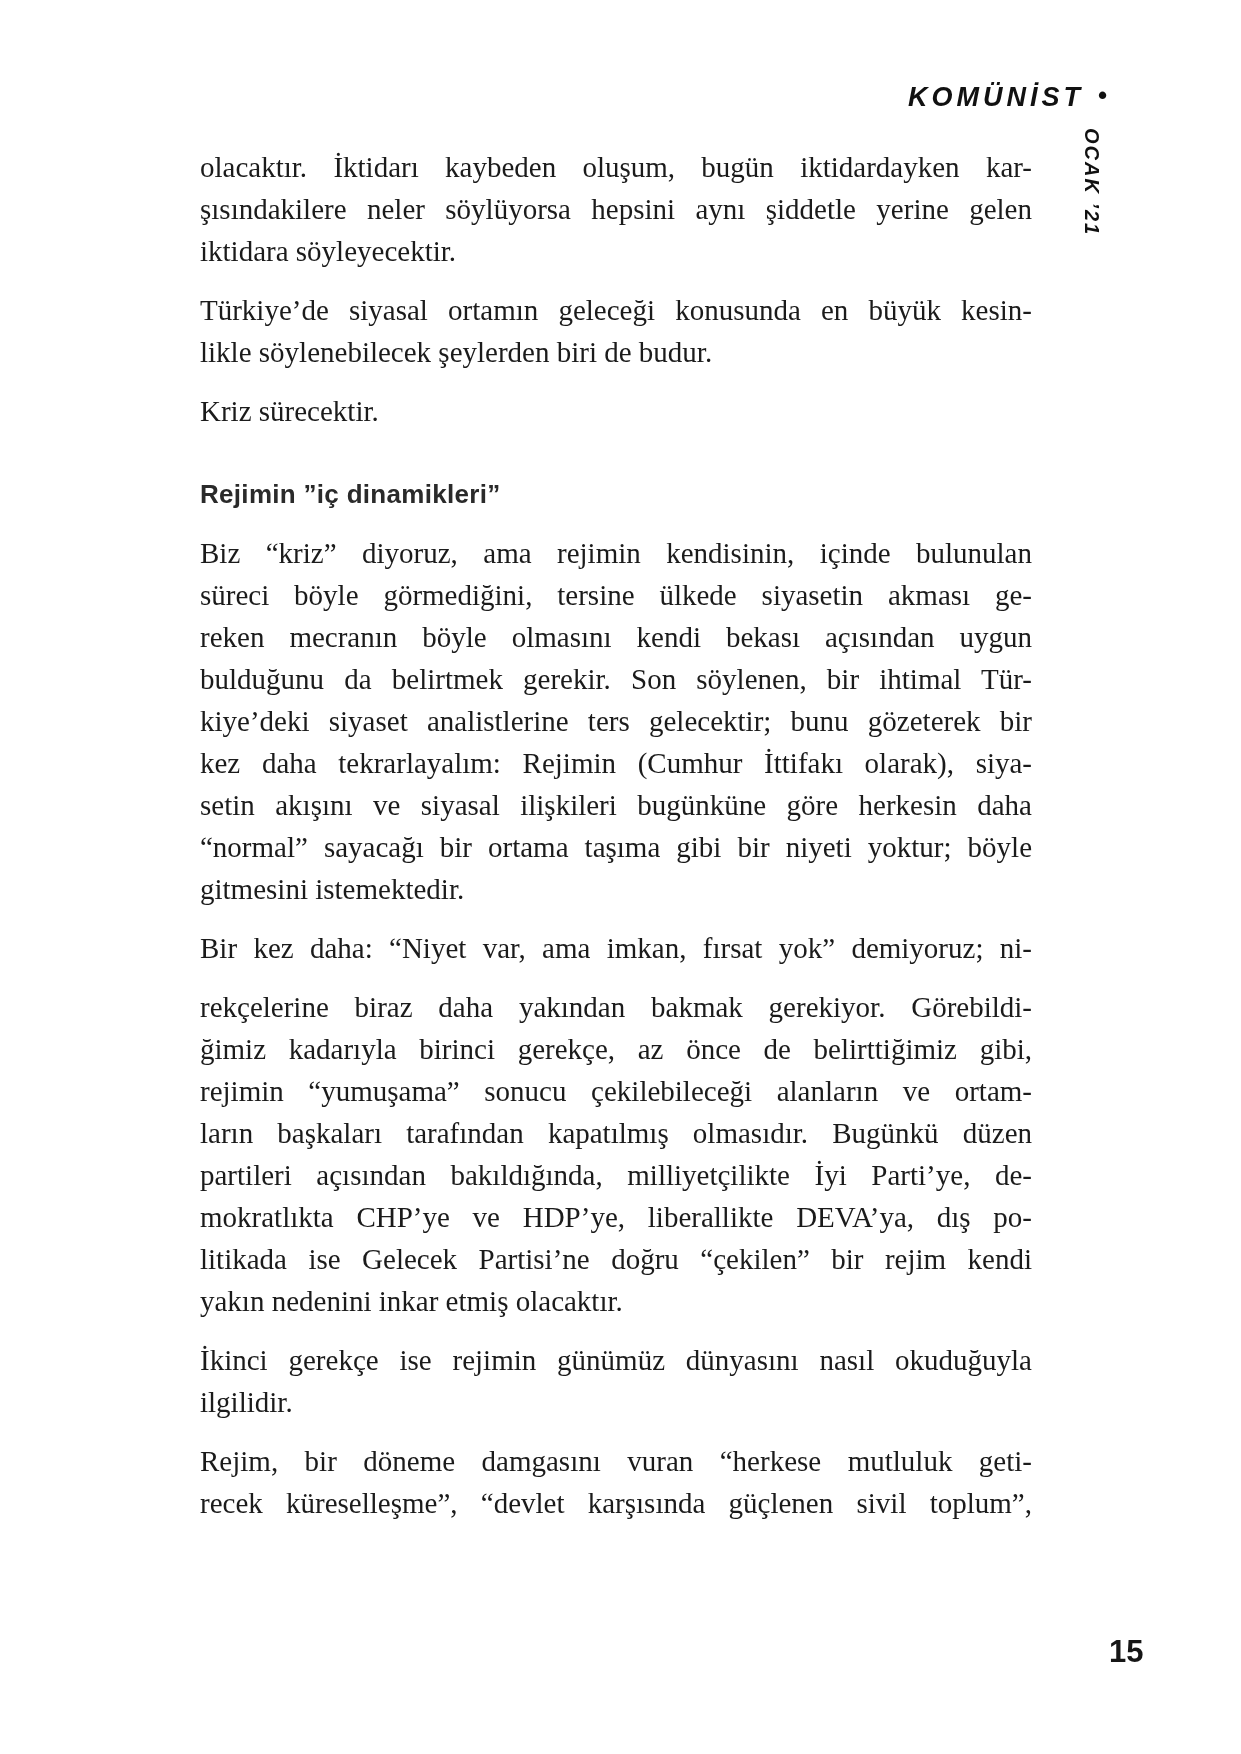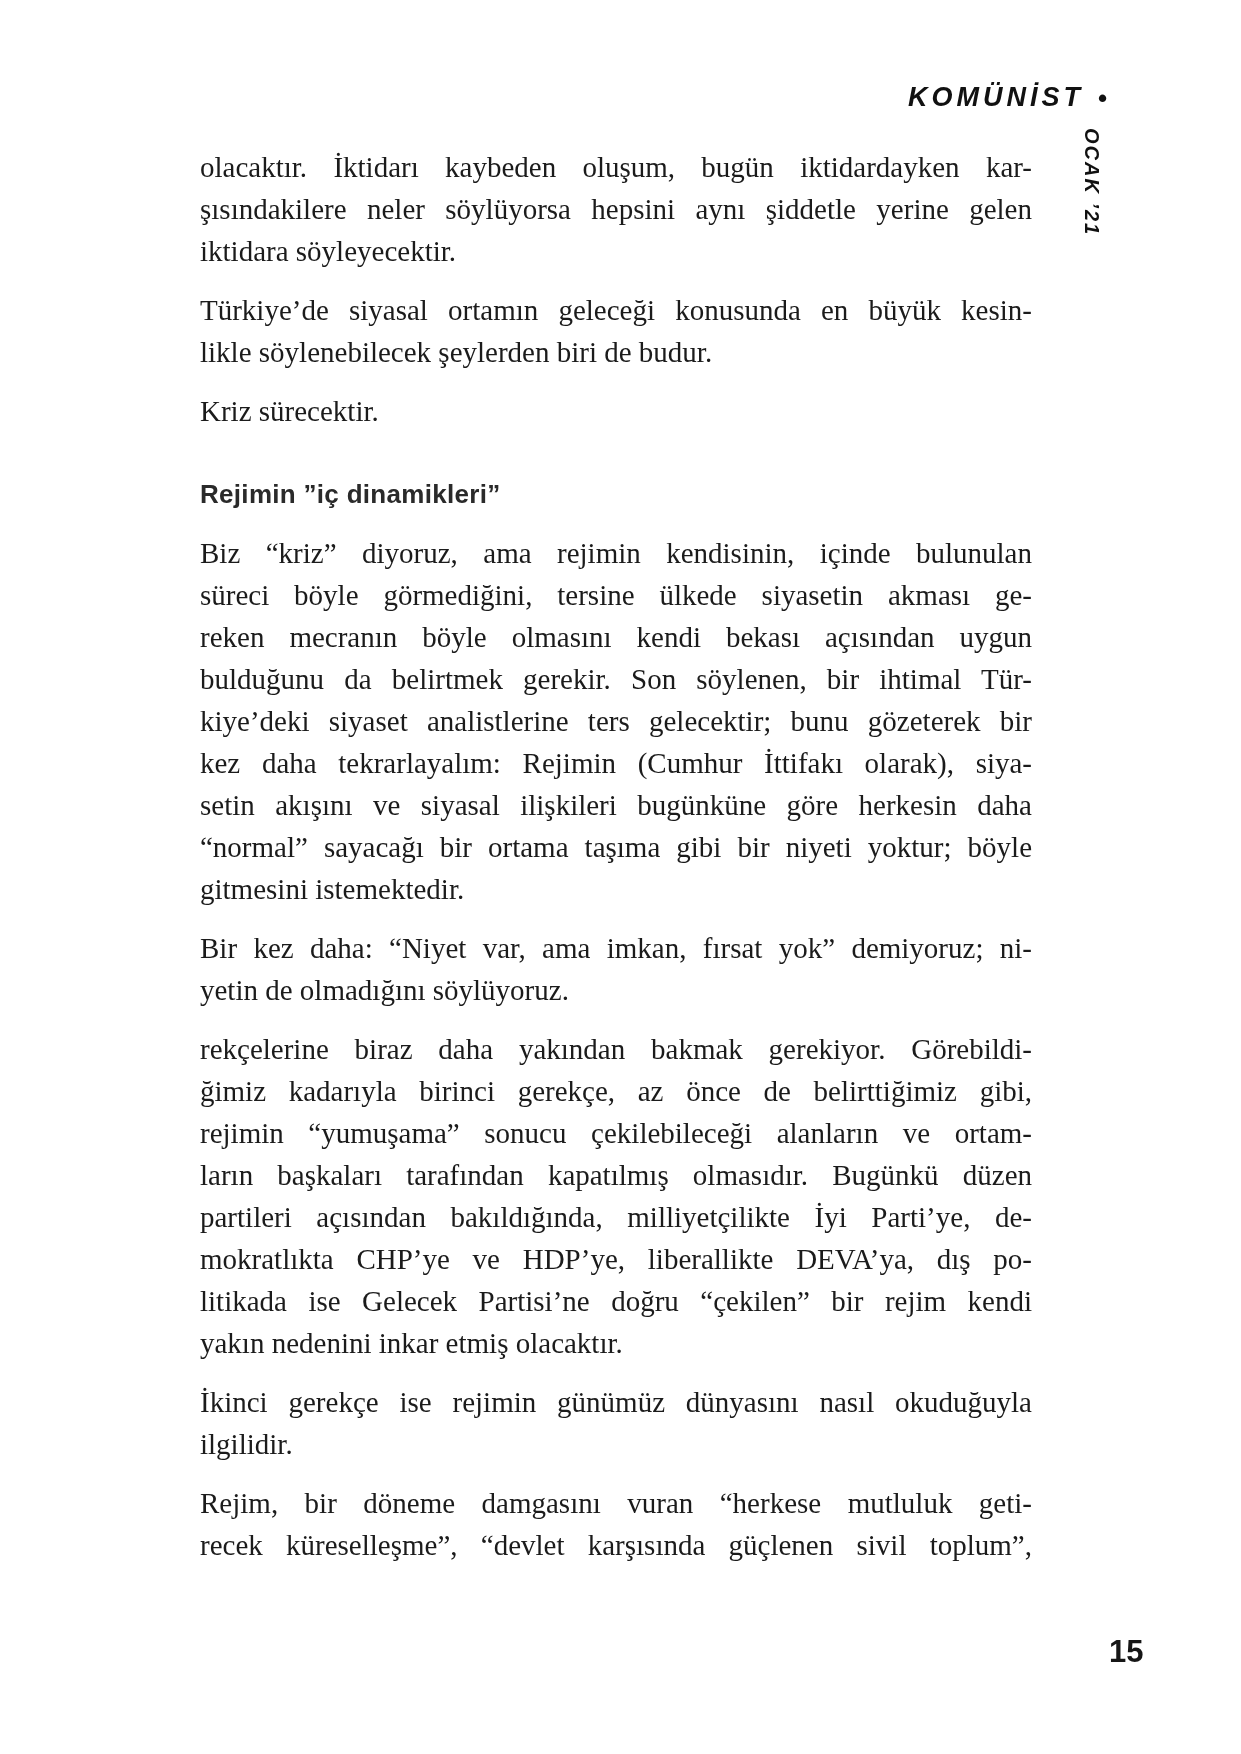--- a/index.html
+++ b/index.html
@@ -15,21 +15,21 @@
     color: #1d1d1d;
     overflow: hidden;
   }
 
   
   .masthead {
     position: absolute;
     top: 82px;
     right: 134px;
     display: flex;
-    align-items: center;
+    align-items: flex-start;
     gap: 14px;
     font-family: "Liberation Sans", sans-serif;
     font-weight: bold;
     font-style: italic;
     font-size: 27px;
     letter-spacing: 4px;
     color: #111111;
     white-space: nowrap;
   }
   .masthead .bullet {
@@ -141,21 +141,20 @@
       <span class="line">bulduğunu da belirtmek gerekir. Son söylenen, bir ihtimal Tür-</span>
       <span class="line">kiye’deki siyaset analistlerine ters gelecektir; bunu gözeterek bir</span>
       <span class="line"><span>kez daha tekrarlayalım: Rejimin (</span><span class="italic">Cumhur İttifakı olarak</span><span>), siya-</span></span>
       <span class="line">setin akışını ve siyasal ilişkileri bugünküne göre herkesin daha</span>
       <span class="line">“normal” sayacağı bir ortama taşıma gibi bir niyeti yoktur; böyle</span>
       <span class="line last">gitmesini istemektedir.</span>
     </p>
 
     <p class="para">
       <span class="line">Bir kez daha: “Niyet var, ama imkan, fırsat yok” demiyoruz; ni-</span>
-      <span class="line last">yetin de olmadığını söylüyoruz.</span>
     </p>
 
     <p class="para">
       <span class="line">rekçelerine biraz daha yakından bakmak gerekiyor. Görebildi-</span>
       <span class="line">ğimiz kadarıyla birinci gerekçe, az önce de belirttiğimiz gibi,</span>
       <span class="line">rejimin “yumuşama” sonucu çekilebileceği alanların ve ortam-</span>
       <span class="line">ların başkaları tarafından kapatılmış olmasıdır. Bugünkü düzen</span>
       <span class="line">partileri açısından bakıldığında, milliyetçilikte İyi Parti’ye, de-</span>
       <span class="line">mokratlıkta CHP’ye ve HDP’ye, liberallikte DEVA’ya, dış po-</span>
       <span class="line">litikada ise Gelecek Partisi’ne doğru “çekilen” bir rejim kendi</span>

